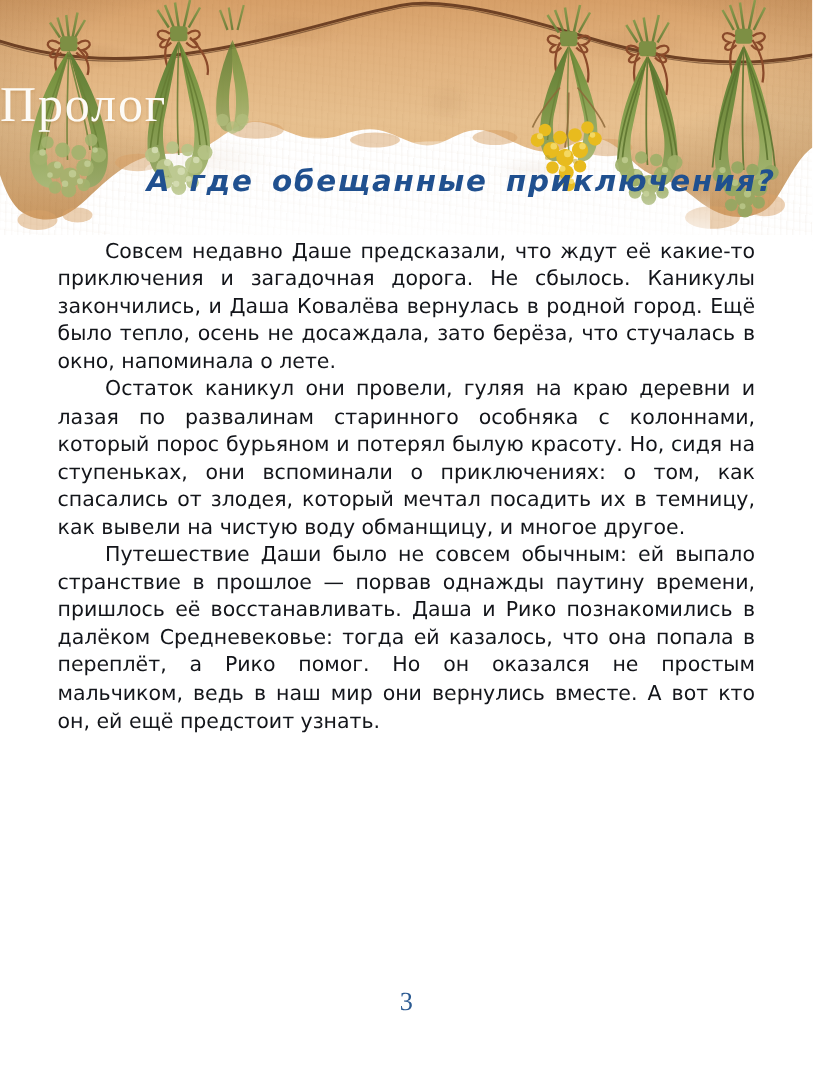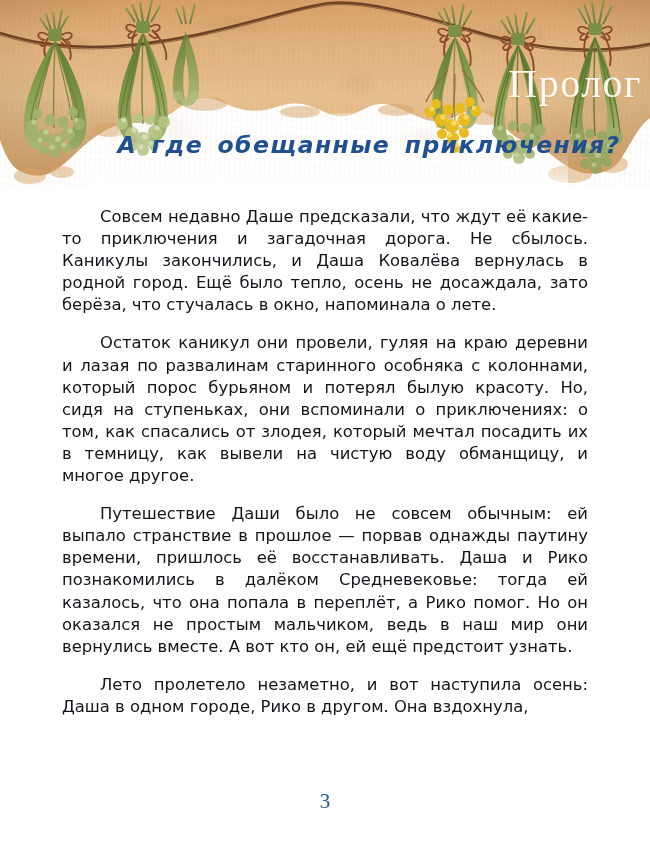--- a/index.html
+++ b/index.html
@@ -63,21 +63,21 @@
       repeating-linear-gradient(92deg, rgba(120,70,25,.18) 0px, rgba(120,70,25,0) 2px, rgba(120,70,25,0) 5px),
       repeating-linear-gradient(7deg, rgba(190,140,80,.14) 0px, rgba(190,140,80,0) 3px, rgba(190,140,80,0) 7px);
   }
 
   
   #prologue-label {
     position: absolute;
     left: 0;
     top: 64px;
     width: 642px;
-    text-align: right;
+    text-align: left;
     font-family: "Liberation Serif", "DejaVu Serif", serif;
     font-size: 40px;
     line-height: 1;
     color: #fdfbf6;
     letter-spacing: 1.5px;
     text-shadow: 0 1px 2px rgba(180,130,70,.35);
     z-index: 8;
   }
 
   #chapter-subtitle {
@@ -105,21 +105,21 @@
     width: 558px;
     font-family: "DejaVu Sans", sans-serif;
     font-size: 16.4px;
     line-height: 22.1px;
     color: #13151a;
     text-align: justify;
     text-justify: inter-word;
     z-index: 5;
   }
   #body-text p {
-    margin: 16px;
+    margin: 0;
     text-indent: 38px;
     hyphens: manual;
   }
 
   #page-number {
     position: absolute;
     left: 0;
     top: 789px;
     width: 650px;
     text-align: center;
@@ -535,18 +535,17 @@
 
     <div id="prologue-label">Пролог</div>
   </div>
 
   <div id="chapter-subtitle">А где обещанные приключения?</div>
 
   <div id="body-text">
     <p>Совсем недавно Даше предсказали, что ждут её какие-то приключения и загадочная дорога. Не сбы­лось. Каникулы закончились, и Даша Ковалёва верну­лась в родной город. Ещё было тепло, осень не доса­ждала, зато берёза, что стучалась в окно, напоминала о лете.</p>
     <p>Остаток каникул они провели, гуляя на краю дерев­ни и лазая по развалинам старинного особняка с колоннами, который порос бурьяном и потерял былую красоту. Но, сидя на ступеньках, они вспоминали о приключениях: о том, как спасались от злодея, кото­рый мечтал посадить их в темницу, как вывели на чистую воду обманщицу, и многое другое.</p>
     <p>Путешествие Даши было не совсем обычным: ей выпало странствие в прошлое — порвав однажды пау­тину времени, пришлось её восстанавливать. Даша и Рико познакомились в далёком Средневековье: тогда ей казалось, что она попала в переплёт, а Рико помог. Но он оказался не простым мальчиком, ведь в наш мир они вернулись вместе. А вот кто он, ей ещё предстоит узнать.</p>
-    <p>Лето пролетело незаметно, и вот наступила осень: Даша в одном городе, Рико в другом. Она вздохнула,</p>
   </div>
 
   <div id="page-number">3</div>
 
 </div>
 
 </body></html>

